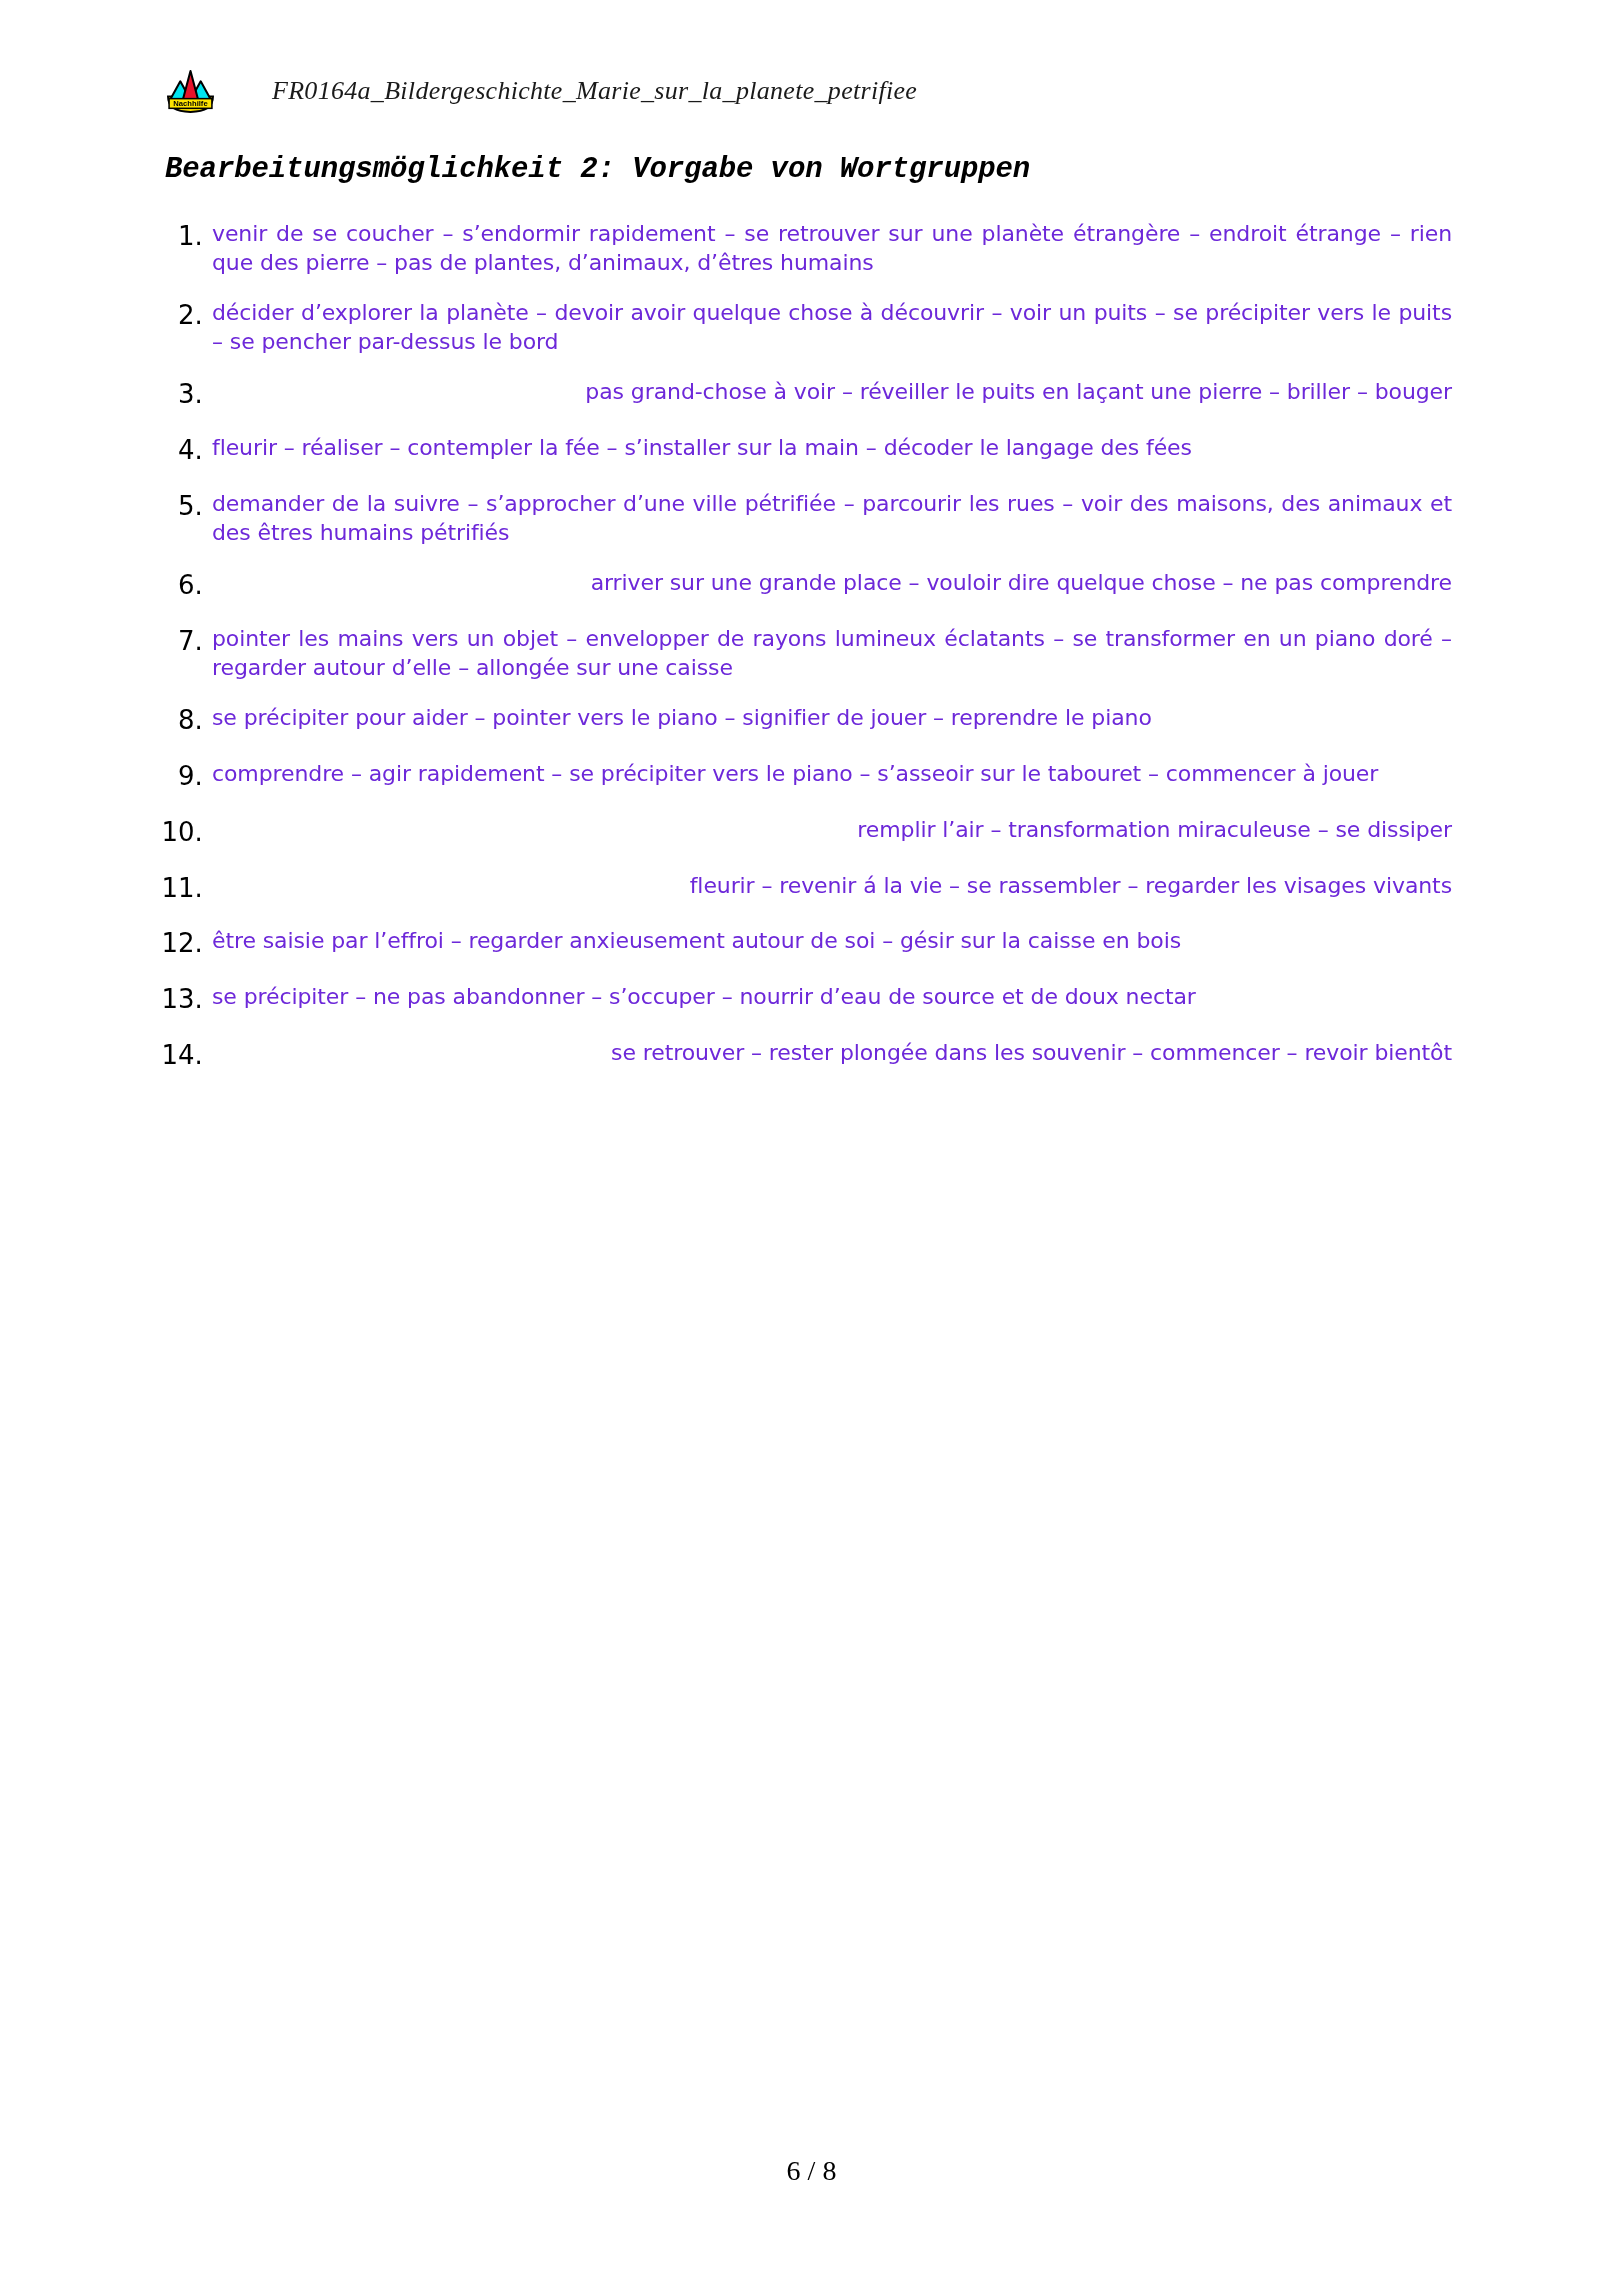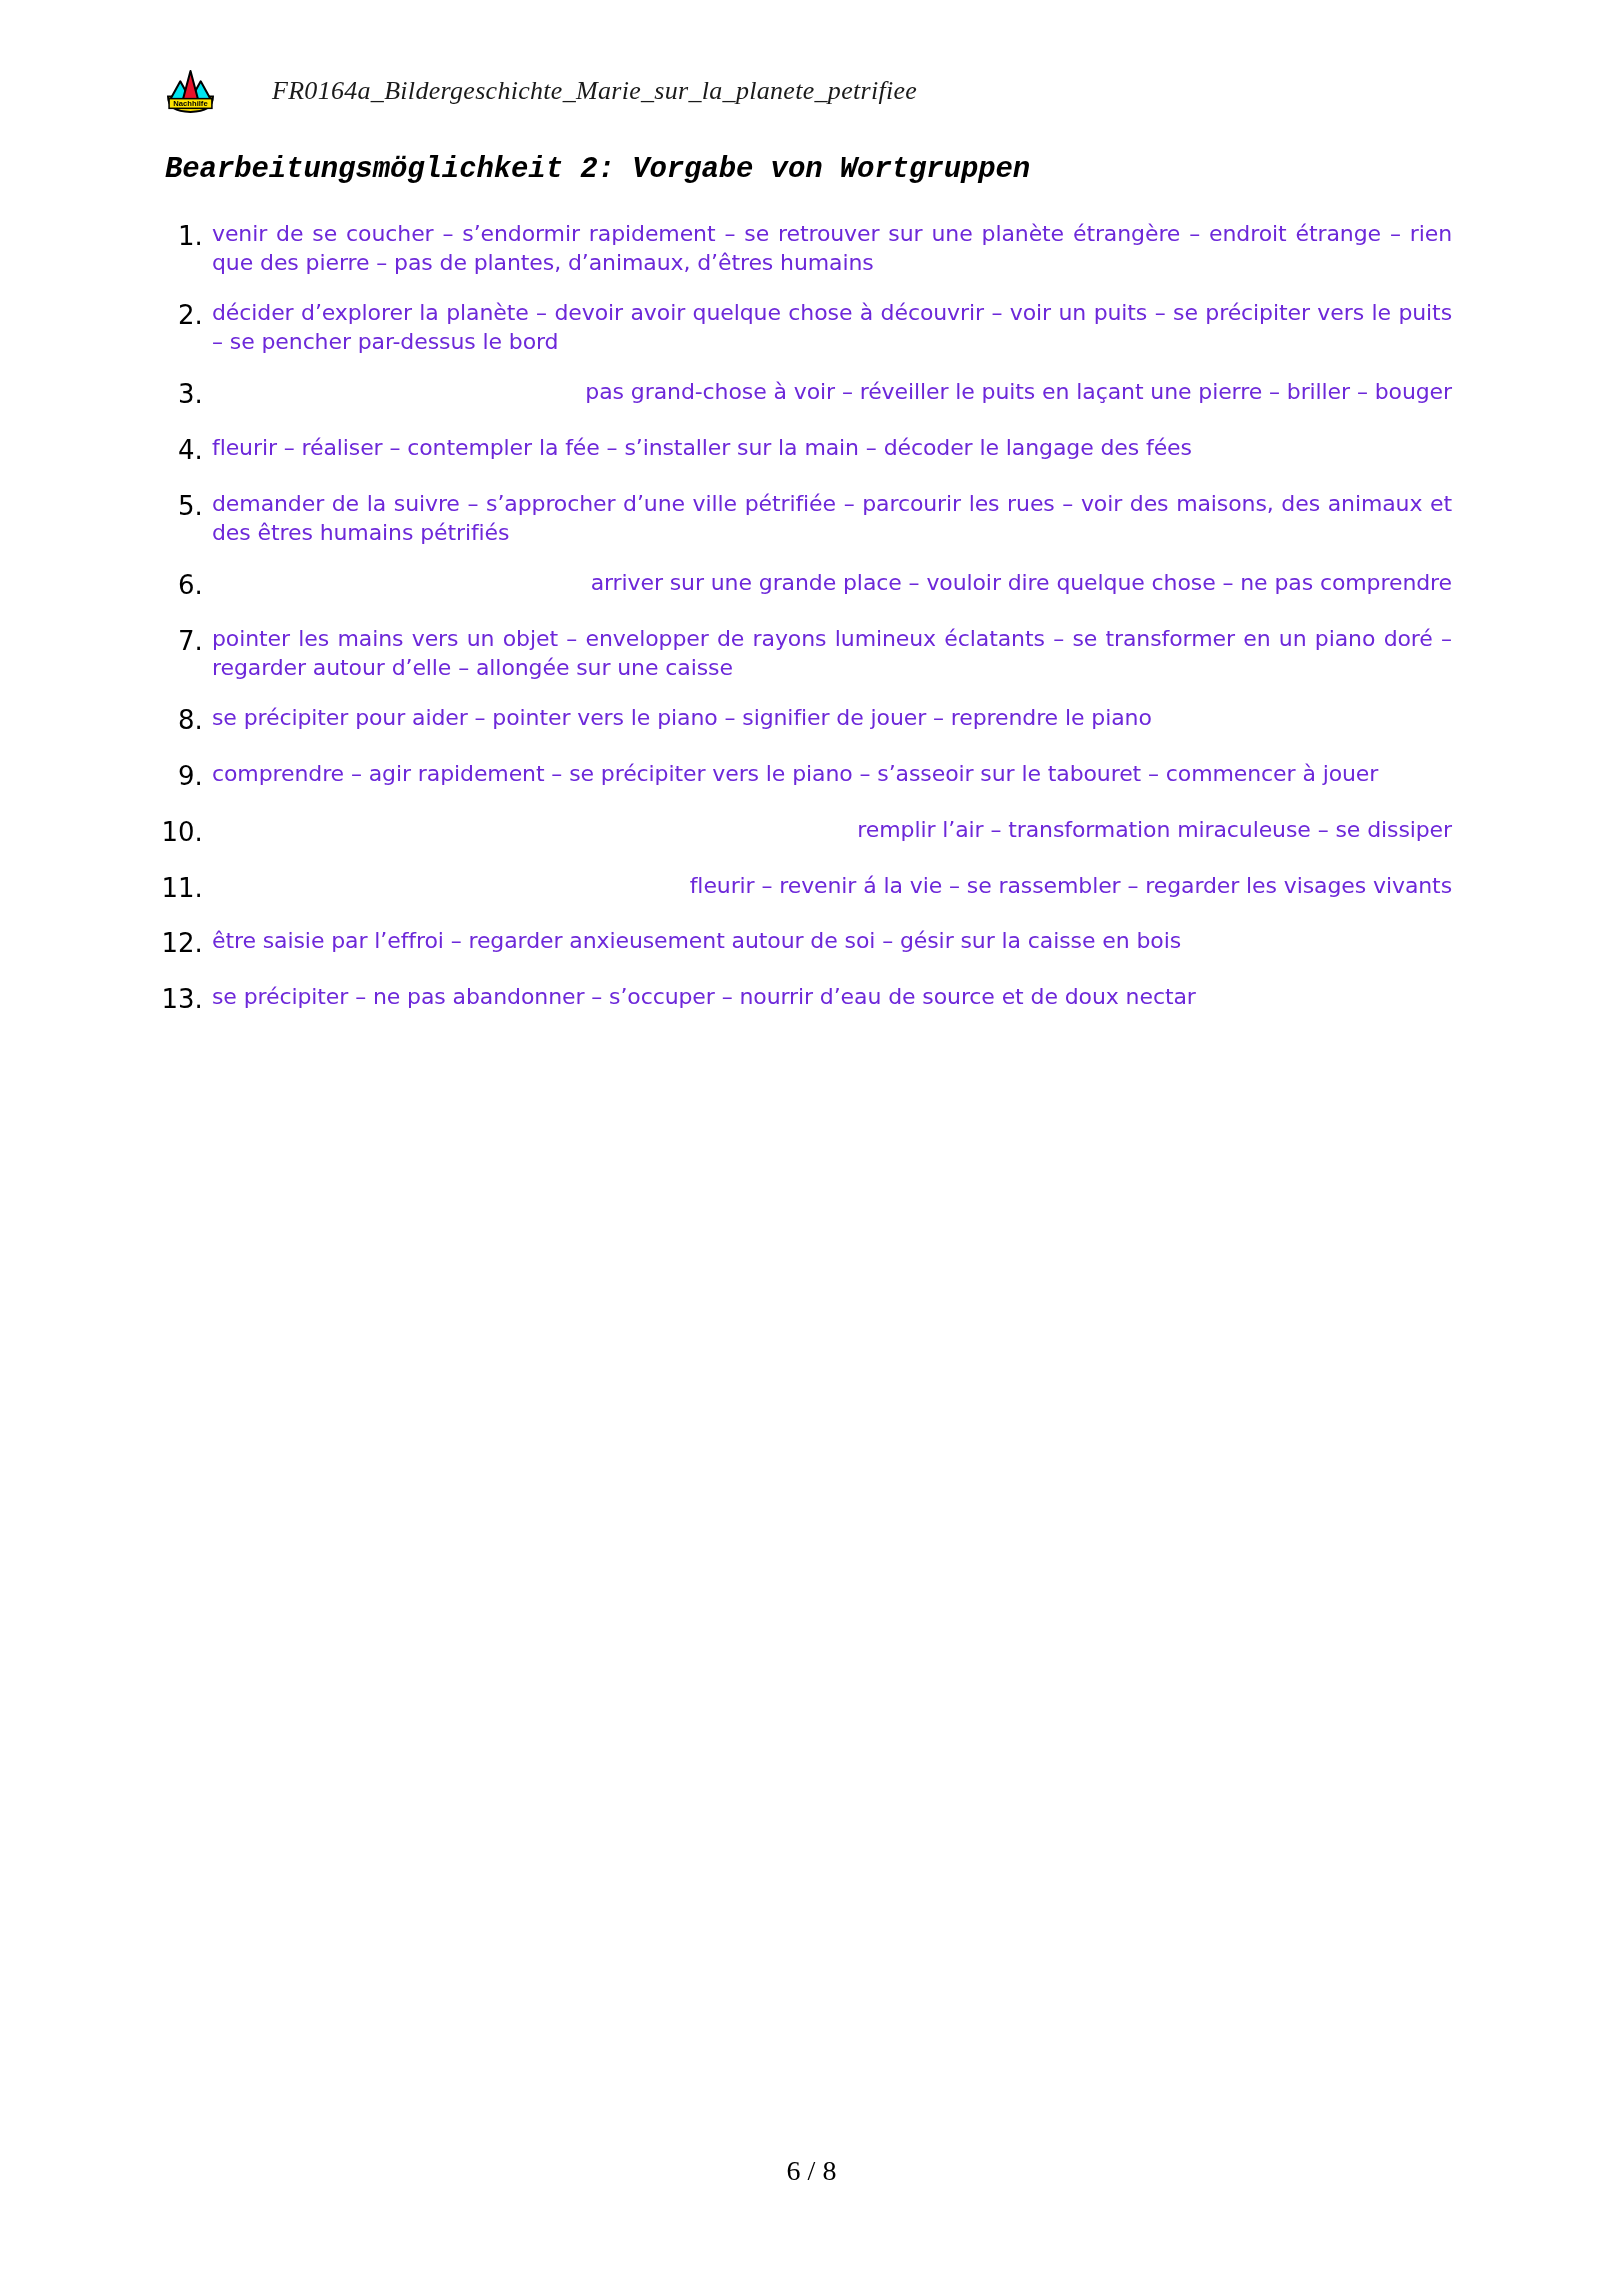--- a/index.html
+++ b/index.html
@@ -199,19 +199,23 @@
     <div class="list-item">
       <div class="item-number">12.</div>
       <div class="item-text">être saisie par l’effroi – regarder anxieusement autour de soi – gésir sur la caisse en bois</div>
     </div>
 
     <div class="list-item">
       <div class="item-number">13.</div>
       <div class="item-text">se précipiter – ne pas abandonner – s’occuper – nourrir d’eau de source et de doux nectar</div>
     </div>
 
+    <div class="list-item">
+      <div class="item-number">14.</div>
+      <div class="item-text single-line">se retrouver – rester plongée dans les souvenir – commencer – revoir bientôt</div>
+    </div>
 
   </div>
 
   <div class="footer">6 / 8</div>
 
 </div>
 
 
 </body></html>

